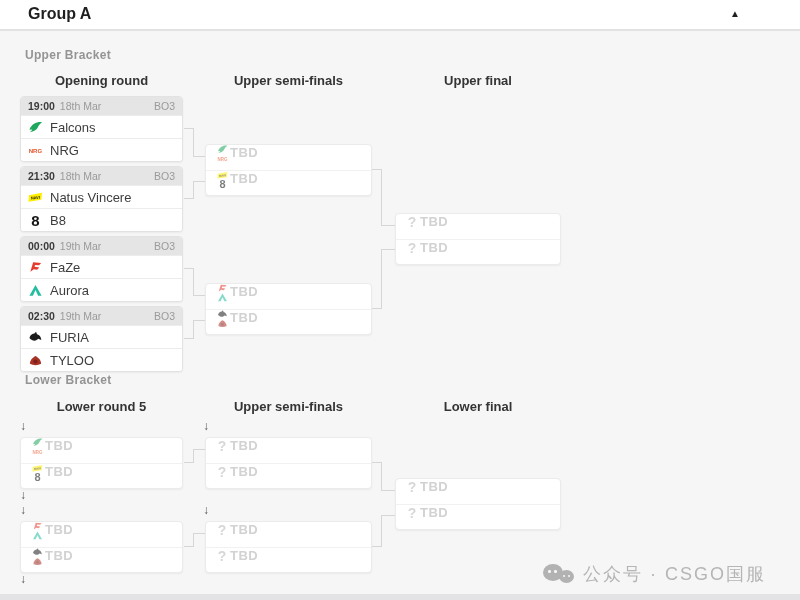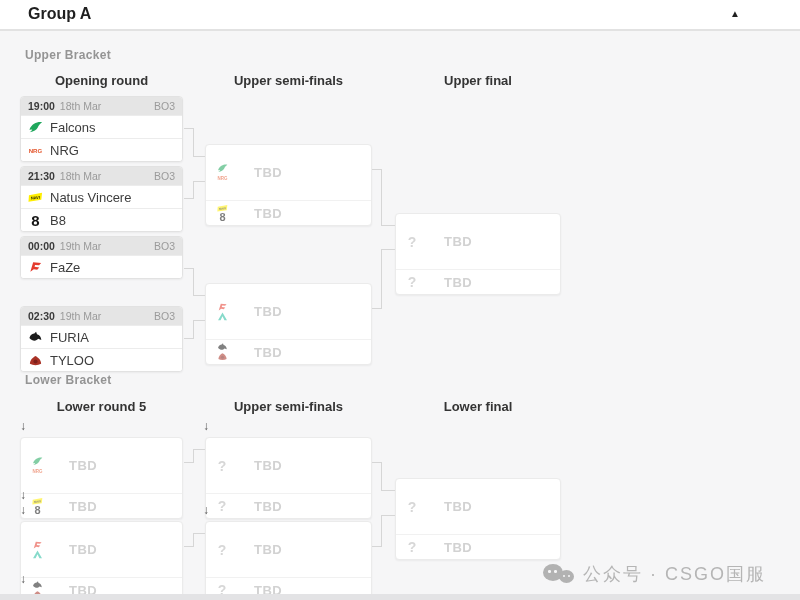--- a/index.html
+++ b/index.html
@@ -21,21 +21,21 @@
 
   .match-header { height:18px; background:#e5e5e5; border-radius:3px 3px 0 0; display:flex;
     align-items:center; gap:5px; padding:0 7px; font-size:10.5px; }
   .match-time { font-weight:bold; color:#3a3a3a; }
   .match-date { color:#9a9a9a; }
   .match-format { margin-left:auto; color:#9a9a9a; }
 
   .team-row { height:23px; display:flex; align-items:center; gap:7px; padding:0 7px;
     font-size:13px; color:#3d3d3d; border-top:1px solid #ececec; background:#fff; border-radius:0 0 3px 3px; }
 
-  .tbd-row { height:25px; display:flex; align-items:center; gap:24px; padding:0 8px;margin-top:15px; }
+  .tbd-row { height:25px; display:flex; gap:0; padding:0 8px; }
   .tbd-row + .tbd-row { border-top:1px solid #f1f1f1; }
   .tbd-label { font-size:13px; font-weight:600; color:#d2d2d2; letter-spacing:.5px; }
 
   .logo { width:15px; height:15px; display:inline-flex; align-items:center; justify-content:center; flex:0 0 auto; }
   .logo svg { width:100%; height:100%; }
   .logo-stack { display:flex; flex-direction:column; align-items:center; width:16px; flex:0 0 auto; }
   .logo-stack .logo { width:11px; height:11px; opacity:.55; margin:-1px 0; }
   .qmark { width:16px; text-align:center; font-size:14px; font-weight:bold; color:#d7d7d7; flex:0 0 auto; }
 
   .line { position:absolute; background:#d6d6d6; }
@@ -126,20 +126,28 @@
           <span class="match-date">19th Mar</span>
           <span class="match-format">BO3</span>
         </div>
         <div class="team-row">
           <span class="logo">
             <svg viewBox="0 0 16 16">
               <path d="M2.5 12.5 L5.5 2.5 L14 3.2 L11.8 5.6 L7.5 5.2 L7 7.2 L12 8 L9.8 10.4 L6.2 9.8 Z" fill="#e43b2e"></path>
             </svg>
           </span>
           <span class="team-name">FaZe</span>
+        </div>
+        <div class="team-row">
+          <span class="logo">
+            <svg viewBox="0 0 16 16">
+              <path d="M8 2 L14.5 13.5 L10.8 13.5 L8 7.5 L5.2 13.5 L1.5 13.5 Z" fill="#25bda0"></path>
+            </svg>
+          </span>
+          <span class="team-name">Aurora</span>
         </div>
       </div>
       <div class="box match-box" style="left: 20px; top: 306px; width: 163px;">
         <div class="match-header">
           <span class="match-time">02:30</span>
           <span class="match-date">19th Mar</span>
           <span class="match-format">BO3</span>
         </div>
         <div class="team-row">
           <span class="logo">

